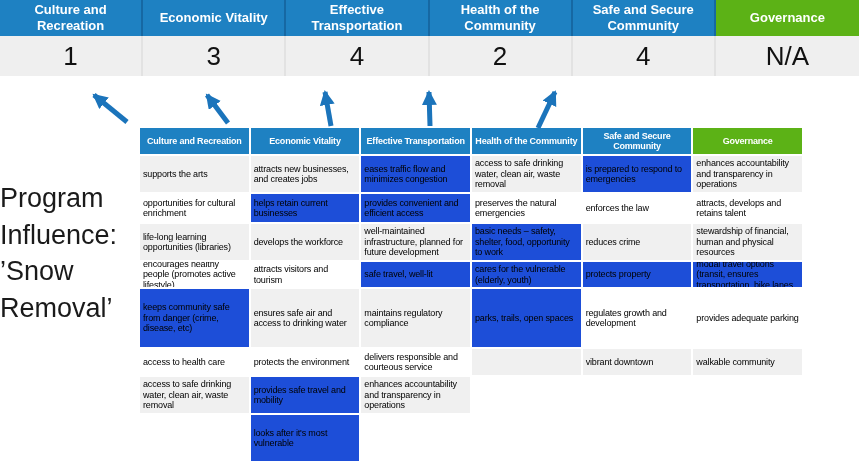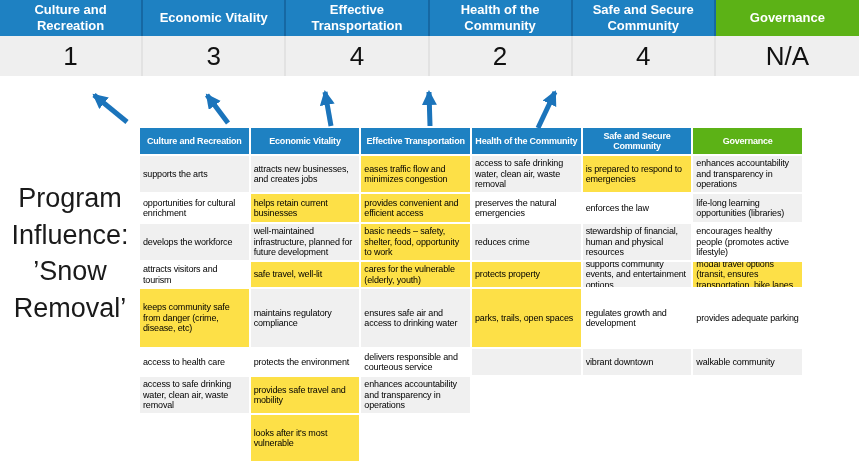--- a/index.html
+++ b/index.html
@@ -21,39 +21,39 @@
     display:grid; grid-template-columns:repeat(6,1fr); background:#EFEFEF; }
   .score-cell { display:flex; align-items:center; justify-content:center;
     font-size:26px; color:#111; border-right:2px solid #E2E2E2; }
   .score-cell:last-child { border-right:none; }
 
   
   .arrows { position:absolute; left:0; top:0; width:859px; height:140px; pointer-events:none; }
 
   
   .program-label { position:absolute; left:0; top:180px; width:140px;
-    font-size:27px; line-height:1.36; color:#1a1a1a; text-align:center;
+    font-size:27px; line-height:1.36; color:#1a1a1a; text-align:left;
     white-space:pre-line; }
 
   
   .matrix { position:absolute; left:140px; top:128px; width:662px; }
   .matrix-header { display:grid; grid-template-columns:repeat(6,1fr);
     column-gap:2px; height:26px; margin-bottom:2px; }
   .mh-cell { background:#1E81C2; color:#fff; font-weight:bold; font-size:9px;
     letter-spacing:-0.2px; line-height:1.15; display:flex; align-items:center;
     justify-content:center; text-align:center; padding:0 1px; }
   .mh-cell.green { background:#5CB216; }
   .matrix-body { display:grid; grid-template-columns:repeat(6,1fr);
     grid-template-rows:36px 28px 36px 25px 58px 26px 36px 46px;
     column-gap:2px; row-gap:2px; }
   .mcell { font-size:9px; letter-spacing:-0.15px; line-height:1.16; color:#000;
     display:flex; align-items:center; padding:1px 3px; overflow:hidden; }
   .mcell.g { background:#F0F0F0; }
   .mcell.w { background:#FFFFFF; }
-  .mcell.hl { background:#fde047; }
+  .mcell.hl { background:#1d4ed8; }
 </style>
 </head>
 <body>
 
 <div class="page">
 
   <div class="top-band">
     <div class="top-cell">Culture and Recreation</div>
     <div class="top-cell">Economic Vitality</div>
     <div class="top-cell">Effective Transportation</div>
@@ -103,36 +103,36 @@
         <div class="mcell g">attracts new businesses, and creates jobs</div>
         <div class="mcell hl">eases traffic flow and minimizes congestion</div>
         <div class="mcell g">access to safe drinking water, clean air, waste removal</div>
         <div class="mcell hl">is prepared to respond to emergencies</div>
         <div class="mcell g">enhances accountability and transparency in operations</div>
         <div class="mcell w">opportunities for cultural enrichment</div>
         <div class="mcell hl">helps retain current businesses</div>
         <div class="mcell hl">provides convenient and efficient access</div>
         <div class="mcell w">preserves the natural emergencies</div>
         <div class="mcell w">enforces the law</div>
+        <div class="mcell w">attracts, develops and retains talent</div>
         <div class="mcell g">life-long learning opportunities (libraries)</div>
         <div class="mcell g">develops the workforce</div>
         <div class="mcell g">well-maintained infrastructure, planned for future development</div>
         <div class="mcell hl">basic needs – safety, shelter, food, opportunity to work</div>
         <div class="mcell g">reduces crime</div>
         <div class="mcell g">stewardship of financial, human and physical resources</div>
         <div class="mcell w">encourages healthy people (promotes active lifestyle)</div>
         <div class="mcell w">attracts visitors and tourism</div>
         <div class="mcell hl">safe travel, well-lit</div>
         <div class="mcell hl">cares for the vulnerable (elderly, youth)</div>
         <div class="mcell hl">protects property</div>
-        <div class="mcell g">supports community events, and entertainment options</div>
         <div class="mcell hl">provides access to multi-modal travel options (transit, ensures transportation, bike lanes, trails)</div>
         <div class="mcell hl">keeps community safe from danger (crime, disease, etc)</div>
+        <div class="mcell g">ensures safe air and access to drinking water</div>
         <div class="mcell g">maintains regulatory compliance</div>
-        <div class="mcell g">ensures safe air and access to drinking water</div>
         <div class="mcell hl">parks, trails, open spaces</div>
         <div class="mcell w">regulates growth and development</div>
         <div class="mcell w">provides adequate parking</div>
         <div class="mcell w">access to health care</div>
         <div class="mcell w">protects the environment</div>
         <div class="mcell w">delivers responsible and courteous service</div>
         <div class="mcell g"></div>
         <div class="mcell g">vibrant downtown</div>
         <div class="mcell g">walkable community</div>
         <div class="mcell g">access to safe drinking water, clean air, waste removal</div>

